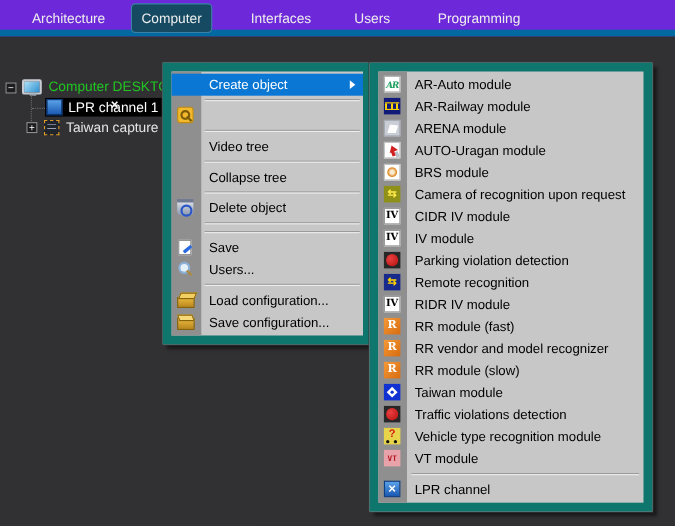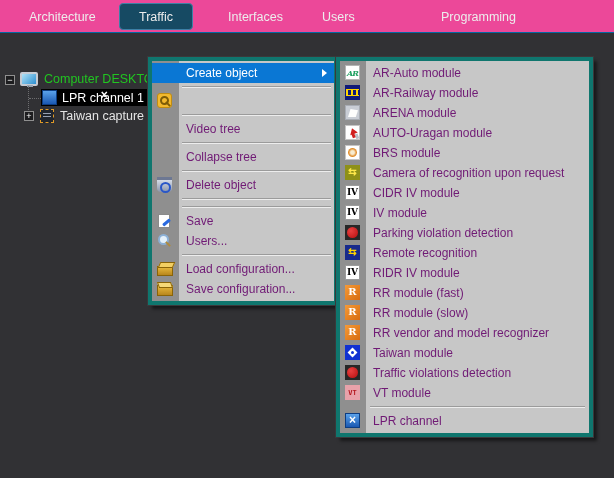--- a/index.html
+++ b/index.html
@@ -2,21 +2,21 @@
 <html><head>
 <meta charset="utf-8">
 <style>
   * { margin:0; padding:0; box-sizing:border-box; }
   html,body { width:614px; height:478px; overflow:hidden; background:#303033; }
   body { font-family:"Liberation Sans", sans-serif; }
 
   .stage { position:relative; width:614px; height:478px; background:#313134; overflow:hidden; }
 
   
-  .tabbar { position:absolute; left:0; top:0; width:614px; height:33px; background:#ec4899; border-bottom:1px solid #0369a1; }
+  .tabbar { position:absolute; left:0; top:0; width:614px; height:33px; background:#6d28d9; border-bottom:6px solid #0369a1; }
   .tab { position:absolute; top:0; height:33px; display:flex; align-items:center; color:#ededed; font-size:12.5px; cursor:default; }
   .tab.active { top:3px; height:27px; width:74px; justify-content:center; background:#164a63; border:1px solid #3d80a6; border-radius:4px; }
 
   
   .tree { position:absolute; left:0; top:34px; right:0; bottom:0; }
   .expander { position:absolute; width:10px; height:10px; background:#1d1d1f; border:1px solid #8f8f8f; color:#fff; font-size:9px; line-height:8px; text-align:center; }
   .dotv { position:absolute; border-left:1px dotted #6e6e70; width:0; }
   .doth { position:absolute; border-top:1px dotted #6e6e70; height:0; }
   .tree-label { position:absolute; font-size:12.5px; white-space:nowrap; }
   .root-label { color:#21c421; }
@@ -25,25 +25,25 @@
 
   
   .ticon { position:absolute; display:inline-block; }
   .icon-computer { width:18px; height:14px; border:2px solid #c7ccd4; border-radius:2px; background:linear-gradient(135deg,#aee2f8 0%,#2d8fd0 100%); }
   .icon-computer::after { content:""; position:absolute; left:5px; bottom:-3px; width:6px; height:2px; background:#9aa5b2; }
   .icon-video-capture { width:14px; height:14px; border:1px dashed #e09a28; background:#20252d; }
   .icon-video-capture::before { content:""; position:absolute; left:2px; right:2px; top:3px; bottom:3px;
      background:repeating-linear-gradient(180deg,#98a1b2 0 1px, transparent 1px 3px); }
 
   
-  .menu { position:absolute; background:#c7c7c7; border:4px solid #0f766e;
+  .menu { position:absolute; background:#c7c7c7; border:8px solid #0f766e;
           box-shadow:0 0 0 1px #39393b, 4px 4px 3px rgba(0,0,0,.5); padding:2px 0; }
   .menu .gutter { position:absolute; left:0; top:0; bottom:0; background:#8f8f8f; z-index:0; }
   .menu-item { position:relative; z-index:1; height:20px; display:flex; align-items:center; cursor:default; }
-  .menu-item .label { font-size:12px; color:#701a75; white-space:nowrap; }
+  .menu-item .label { font-size:12px; color:#000000; white-space:nowrap; }
   .menu-item.highlighted { background:#0a77d4; }
   .menu-item.highlighted .label { color:#fff; }
   .arrow { position:absolute; right:7px; top:6px; width:0; height:0; border-left:5px solid #fff; border-top:4px solid transparent; border-bottom:4px solid transparent; }
   .menu-sep { position:relative; z-index:1; height:8px; }
   .menu-sep::after { content:""; position:absolute; top:3px; border-top:1px solid #9b9b9b; border-bottom:1px solid #ededed; }
 
   #context-menu { left:148px; top:57px; width:190px; z-index:10; }
   #context-menu .gutter { width:27px; }
   #context-menu .menu-item .label { margin-left:34px; }
   #context-menu .menu-item .icon { position:absolute; left:5px; top:2px; }
@@ -131,24 +131,24 @@
   .icon-lpr { background:linear-gradient(180deg,#5aa2ea 0%, #1a58b2 100%); border:1px solid #0d3d82; }
   .icon-lpr::before { content:"×"; left:0; right:0; top:-1px; text-align:center; color:#fff; font-weight:bold; font-size:12px; }
 </style>
 </head>
 <body>
 
 <div class="stage">
 
   <div class="tabbar">
       <div class="tab" style="left: 29px;">Architecture</div>
-      <div class="tab active" style="left: 119px;">Traffic</div>
+      <div class="tab active" style="left: 119px;">Computer</div>
       <div class="tab" style="left: 228px;">Interfaces</div>
       <div class="tab" style="left: 322px;">Users</div>
-      <div class="tab" style="left: 398px; margin-left: 43px;">Programming</div>
+      <div class="tab" style="left: 398px;">Programming</div>
     </div>
 
   <div class="tree">
 
     <div class="expander" style="left:5px; top:41px;">−</div>
     <span class="ticon icon-computer" style="left:20px; top:38px;"></span>
     <div class="tree-label root-label" style="left:44px; top:38px;">Computer DESKTOP-R8T5N00 [DESKTOP-R8T5N00]</div>
 
     <div class="dotv" style="left:28px; top:52px; height:28px;"></div>
     <div class="doth" style="left:29px; top:64px; width:12px;"></div>
@@ -255,35 +255,39 @@
         <div class="menu-item">
           <span class="icon icon-iv"></span>
           <span class="label">RIDR IV module</span>
         </div>
         <div class="menu-item">
           <span class="icon icon-rr"></span>
           <span class="label">RR module (fast)</span>
         </div>
         <div class="menu-item">
           <span class="icon icon-rr"></span>
+          <span class="label">RR vendor and model recognizer</span>
+        </div>
+        <div class="menu-item">
+          <span class="icon icon-rr"></span>
           <span class="label">RR module (slow)</span>
-        </div>
-        <div class="menu-item">
-          <span class="icon icon-rr"></span>
-          <span class="label">RR vendor and model recognizer</span>
         </div>
         <div class="menu-item">
           <span class="icon icon-taiwan"></span>
           <span class="label">Taiwan module</span>
         </div>
         <div class="menu-item">
           <span class="icon icon-red-circle"></span>
           <span class="label">Traffic violations detection</span>
         </div>
         <div class="menu-item">
+          <span class="icon icon-vehicle-type"></span>
+          <span class="label">Vehicle type recognition module</span>
+        </div>
+        <div class="menu-item">
           <span class="icon icon-vt"></span>
           <span class="label">VT module</span>
         </div>
         <div class="menu-sep"></div>
         <div class="menu-item">
           <span class="icon icon-lpr"></span>
           <span class="label">LPR channel</span>
         </div>
       </div>
   </div>

